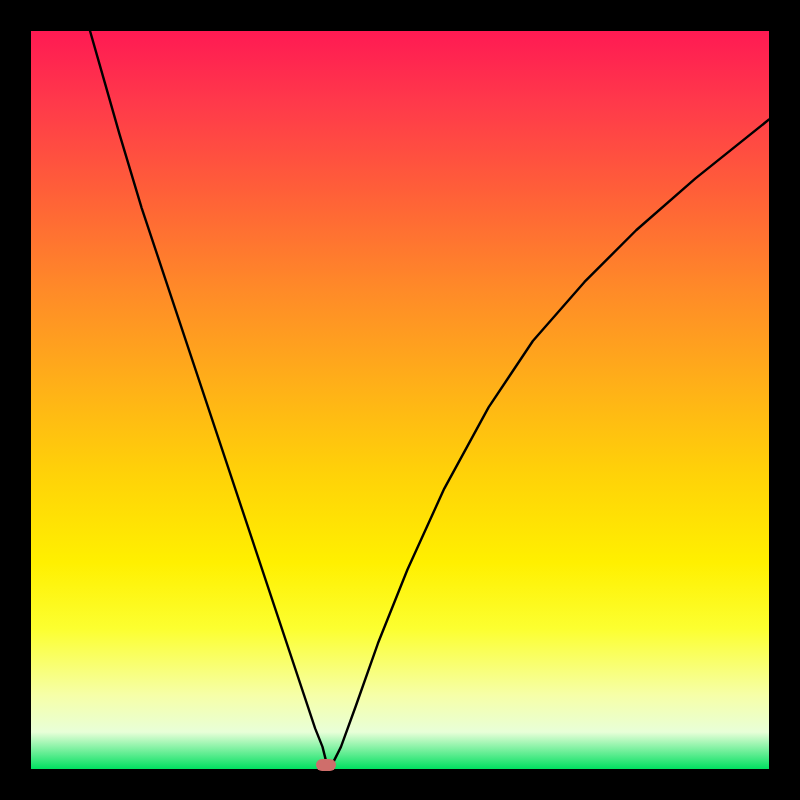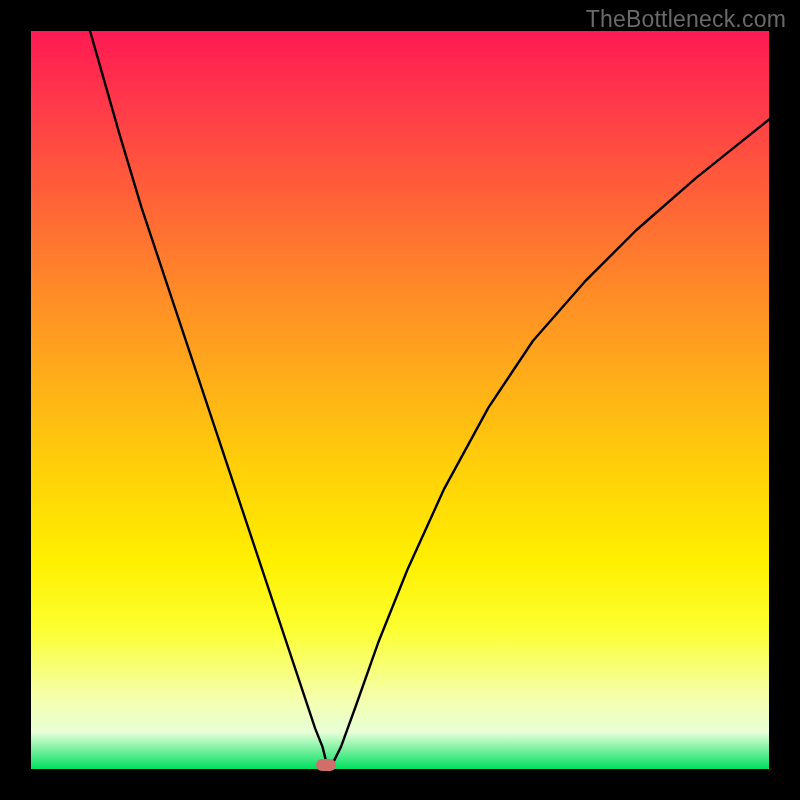--- a/index.html
+++ b/index.html
@@ -59,20 +59,19 @@
     width: 20px;
     height: 12px;
     border-radius: 6px;
     background: #cf6e6b;
   }
 </style>
 </head>
 <body>
 
 <div class="outer">
-  <div class="watermark">TheBottleneck.com</div>
   <div class="plot">
     <svg class="curve" viewBox="0 0 738 738" preserveAspectRatio="none">
       <path id="curve-path" fill="none" stroke="#000000" stroke-width="2.4" stroke-linecap="round" stroke-linejoin="round" d="M59.04 0.00 L73.80 51.66 L88.56 103.32 L110.70 177.12 L132.84 243.54 L162.36 332.10 L191.88 420.66 L221.40 509.22 L243.54 575.64 L258.30 619.92 L273.06 664.20 L284.13 697.41 L291.51 715.86 L295.20 730.62 L298.89 734.31 L302.58 730.62 L309.96 715.86 L324.72 675.27 L346.86 612.54 L376.38 538.74 L413.28 457.56 L457.56 376.38 L501.84 309.96 L553.50 250.92 L605.16 199.26 L664.20 147.60 L738.00 88.56"></path>
     </svg>
     <div id="marker-dot" class="dot" style="left: 285.2px; top: 727.572px; background: rgb(207, 110, 107);"></div>
   </div>
 </div>
 
 </body></html>

